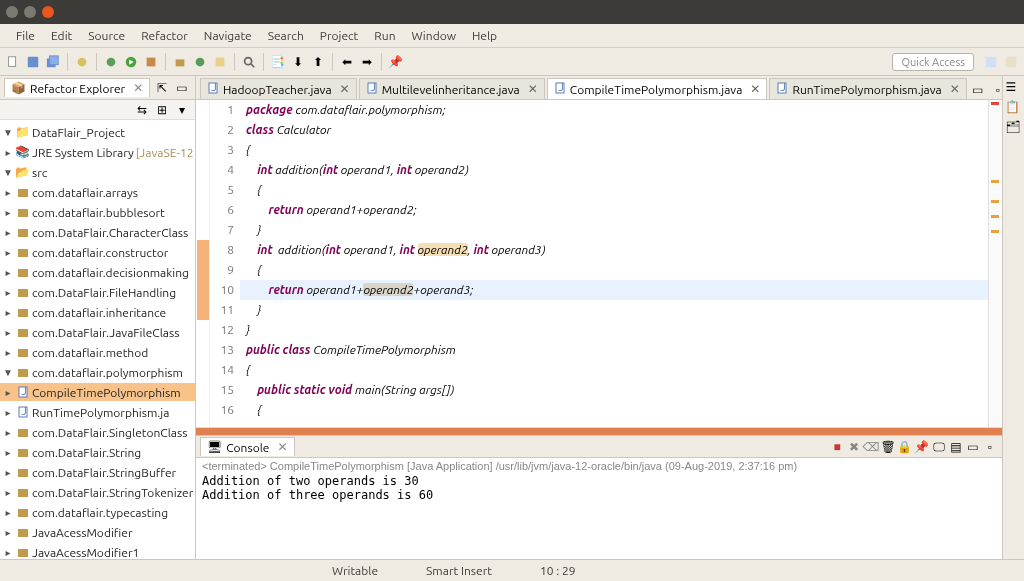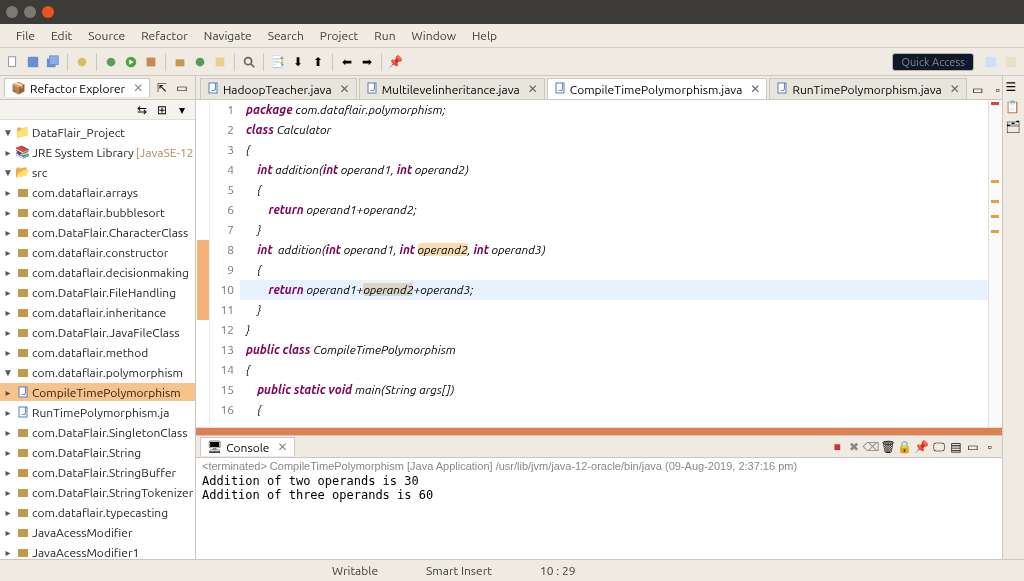--- a/index.html
+++ b/index.html
@@ -16,21 +16,21 @@
 
 
 .menubar { background: #f0ece4; height: 24px; display: flex; align-items: center; padding: 0 8px; border-bottom: 1px solid #d4d0c8; }
 .menubar span { padding: 3px 8px; color: #3c3b37; cursor: pointer; }
 
 
 .toolbar { background: #efebe2; height: 28px; display: flex; align-items: center; padding: 0 4px; border-bottom: 1px solid #ccc8c0; gap: 2px; }
 .tbtn { width: 18px; height: 18px; display: inline-flex; align-items: center; justify-content: center; border-radius: 2px; cursor: pointer; }
 .tbtn svg { width: 14px; height: 14px; }
 .tsep { width: 1px; height: 18px; background: #ccc8c0; margin: 0 3px; }
-.quick-access { margin-left: auto; border: 1px solid #b8b4ac; border-radius: 3px; padding: 2px 8px; color: #888; background: #0f172a; font-size: 11px; }
+.quick-access { margin-left: auto; border: 1px solid #b8b4ac; border-radius: 3px; padding: 2px 8px; color: #888; background: #ffffff; font-size: 11px; }
 .persp { display: flex; gap: 2px; margin-left: 6px; }
 
 
 .main { flex: 1; display: flex; min-height: 0; }
 
 
 .sidebar { width: 196px; background: #f5f3ef; border-right: 1px solid #ccc8c0; display: flex; flex-direction: column; }
 .view-tab { background: #efebe2; border-bottom: 1px solid #ccc8c0; display: flex; align-items: center; height: 24px; padding: 0 4px; }
 .view-tab-label { background: #fff; border: 1px solid #ccc8c0; border-bottom: none; padding: 2px 6px; font-size: 11px; display: flex; align-items: center; gap: 4px; }
 .view-tab-icons { margin-left: auto; display: flex; gap: 2px; }

